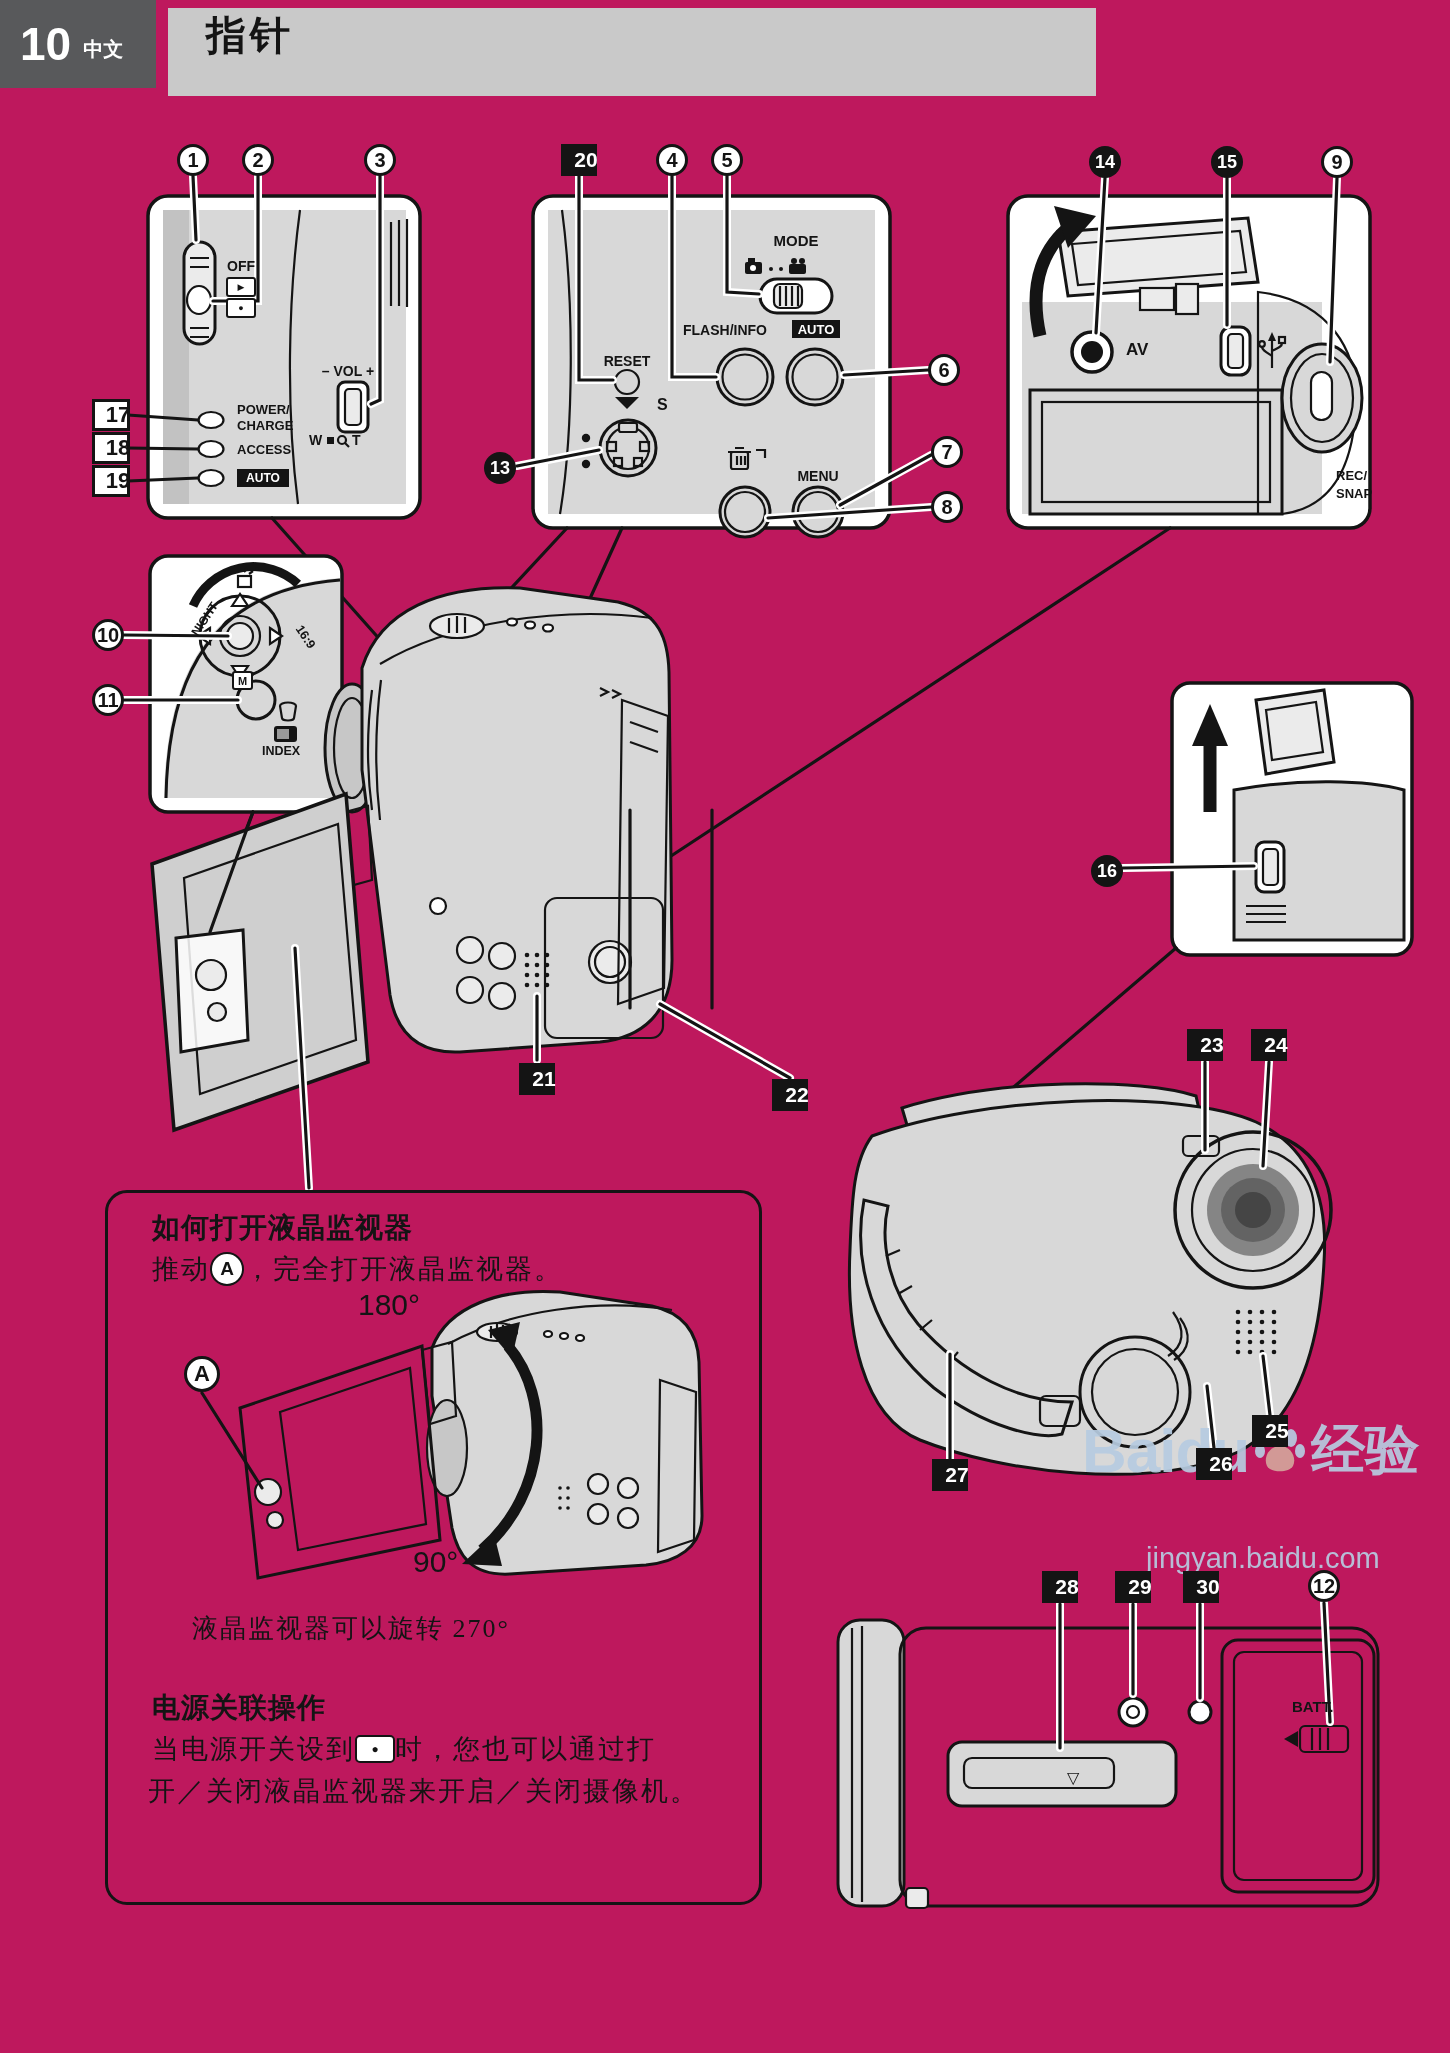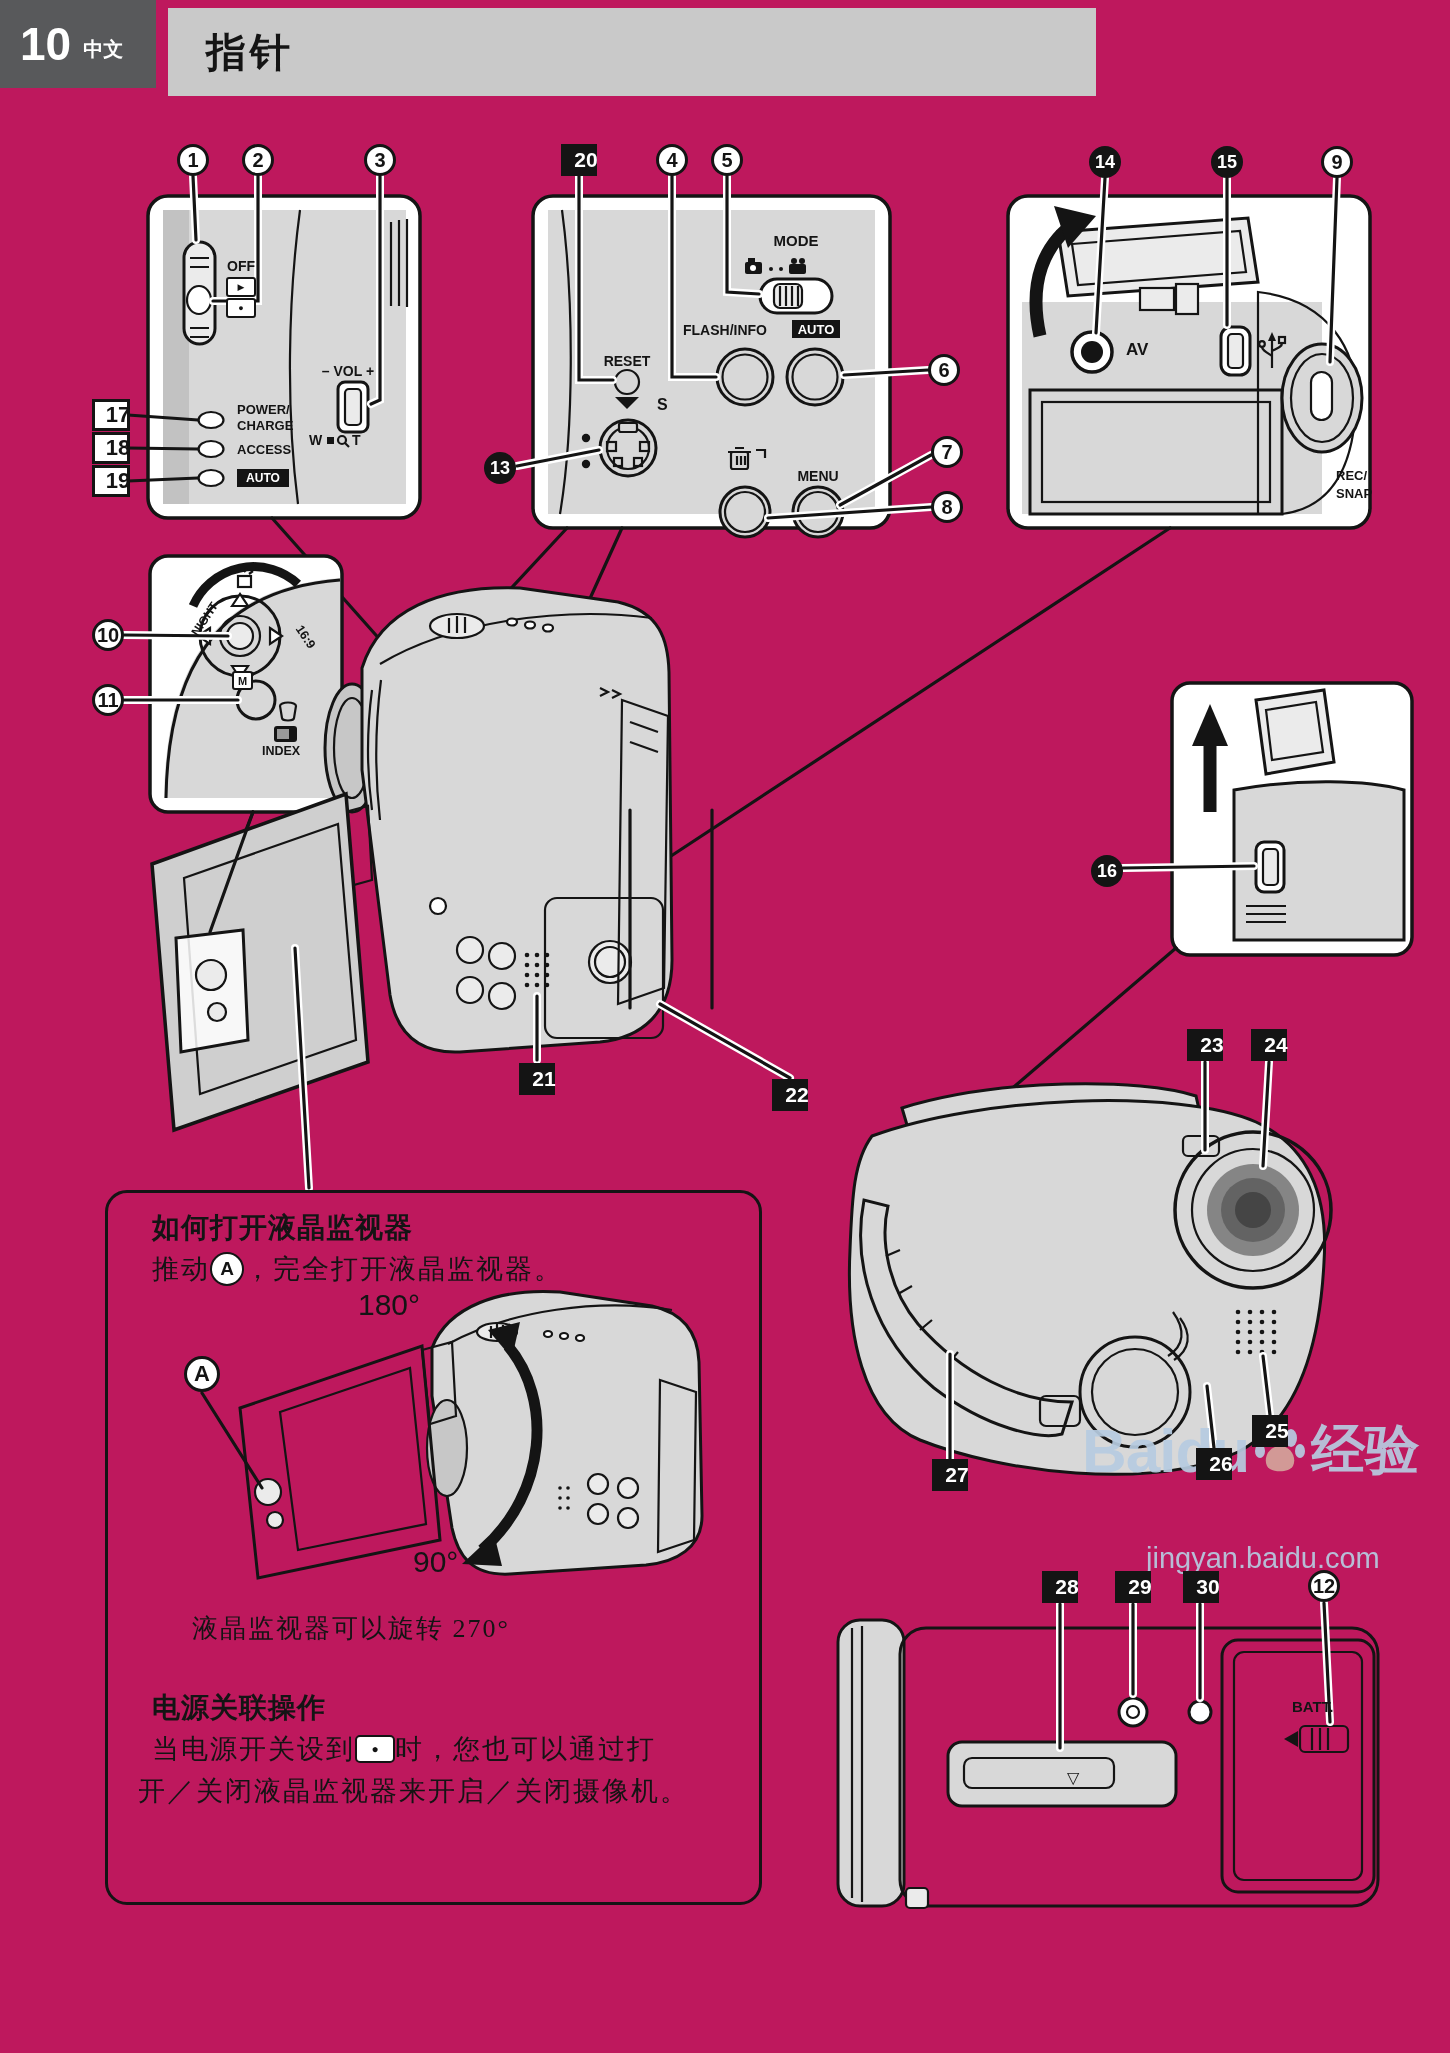--- a/index.html
+++ b/index.html
@@ -16,21 +16,21 @@
   .f-white{fill:#fff;}
   .f-ink{fill:#141414;}
   .lead{stroke:#141414;stroke-width:3.2;fill:none;stroke-linecap:round;}
   .case{stroke:#fff;stroke-width:8;fill:none;stroke-linecap:round;}
 
   .hdr-badge{position:absolute;left:0;top:8;width:156;height:88px;width:156px;background:#58595b;
              z-index:4;display:flex;align-items:center;gap:12px;padding-left:20px;box-sizing:border-box;color:#fff;}
   .hdr-badge .num{font-size:46px;font-weight:700;}
   .hdr-badge .lang{font-size:20px;font-weight:700;padding-top:10px;}
   .hdr-bar{position:absolute;left:168px;top:8px;width:928px;height:88px;background:#c9c9c9;z-index:4;
-           display:flex;align-items:center;padding-left:38px;box-sizing:border-box;}
+           display:flex;padding-left:38px;box-sizing:border-box;}
   .hdr-bar .ttl{font-size:40px;font-weight:700;letter-spacing:4px;}
 
   .co,.cb{position:absolute;z-index:5;width:32px;height:32px;border-radius:50%;box-sizing:border-box;
       display:flex;align-items:center;justify-content:center;font-weight:700;}
   .co{border:3px solid #141414;background:#fff;color:#141414;font-size:20px;}
   .cb{background:#141414;color:#fff;font-size:18px;}
   .sqw,.sqb{position:absolute;z-index:5;box-sizing:border-box;display:flex;align-items:center;justify-content:center;font-weight:700;padding-left:14px;}
   .sqw{width:38px;height:32px;border:3px solid #141414;background:#fff;font-size:22px;}
   .sqb{width:36px;height:32px;background:#141414;color:#fff;font-size:21px;}
 
@@ -444,21 +444,21 @@
       <span class="a-ic">A</span>
       <span class="serif">，完全打开液晶监视器。</span>
     </div>
     <div class="serif" style="position:absolute;left:84px;top:418px;font-size:26px">液晶监视器可以旋转 270°</div>
     <div class="t" style="left:44px;top:496px">电源关联操作</div>
     <div class="flexrow" style="position:absolute;left:44px;top:538px">
       <span class="serif">当电源开关设到</span>
       <span class="pw-ic">●</span>
       <span class="serif">时，您也可以通过打</span>
     </div>
-    <div class="serif" style="position:absolute;left:30px;top:580px">开／关闭液晶监视器来开启／关闭摄像机。</div>
+    <div class="serif" style="position:absolute;left:40px;top:580px">开／关闭液晶监视器来开启／关闭摄像机。</div>
   </div>
 
   <div class="wm" style="left:1082px;top:1414px">
     <span class="b">Baidu</span>
     <svg width="54" height="54" viewBox="0 0 54 54" style="margin:0 4px">
       <ellipse cx="16" cy="14" rx="6" ry="9" fill="#b7cce1"></ellipse>
       <ellipse cx="38" cy="14" rx="6" ry="9" fill="#b7cce1"></ellipse>
       <ellipse cx="7" cy="27" rx="5" ry="7" fill="#b7cce1"></ellipse>
       <ellipse cx="47" cy="27" rx="5" ry="7" fill="#b7cce1"></ellipse>
       <path d="M27 22 C38 22 44 34 40 42 C36 49 18 49 14 42 C10 34 16 22 27 22 Z" fill="#d4a49b"></path>

